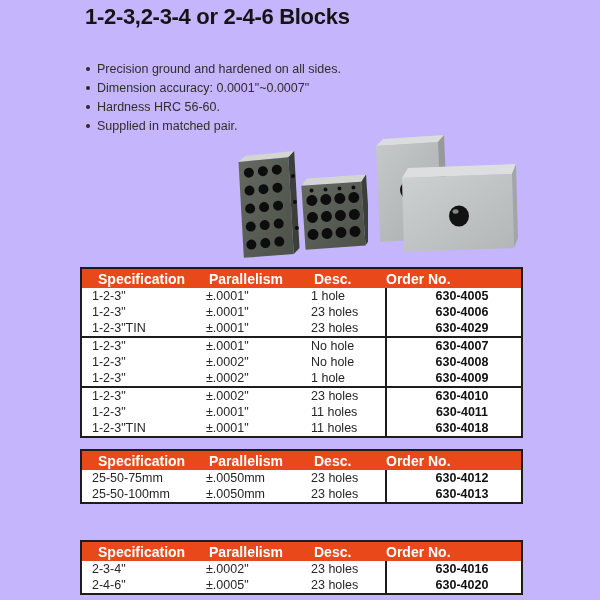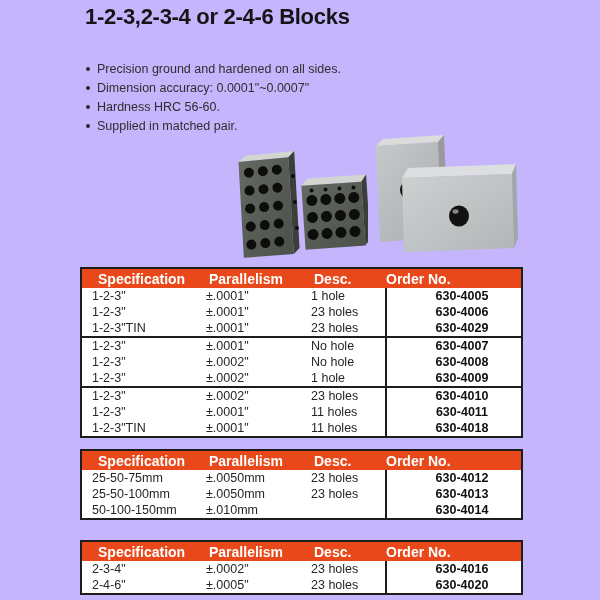--- a/index.html
+++ b/index.html
@@ -228,26 +228,20 @@
           <td class="c1">±.0050mm</td>
           <td class="c2">23 holes</td>
           <td class="c3">630-4012</td>
         </tr>
         <tr>
           <td class="c0">25-50-100mm</td>
           <td class="c1">±.0050mm</td>
           <td class="c2">23 holes</td>
           <td class="c3">630-4013</td>
         </tr>
-        <tr>
-          <td class="c0">50-100-150mm</td>
-          <td class="c1">±.010mm</td>
-          <td class="c2"></td>
-          <td class="c3">630-4014</td>
-        </tr>
       </tbody>
     </table>
   <table class="spec t3" style="--hdr: #e8481a;">
       <colgroup>
         <col style="width: 120px;">
         <col style="width: 105px;">
         <col style="width: 80px;">
         <col style="width: 136px;">
       </colgroup>
       <thead>

